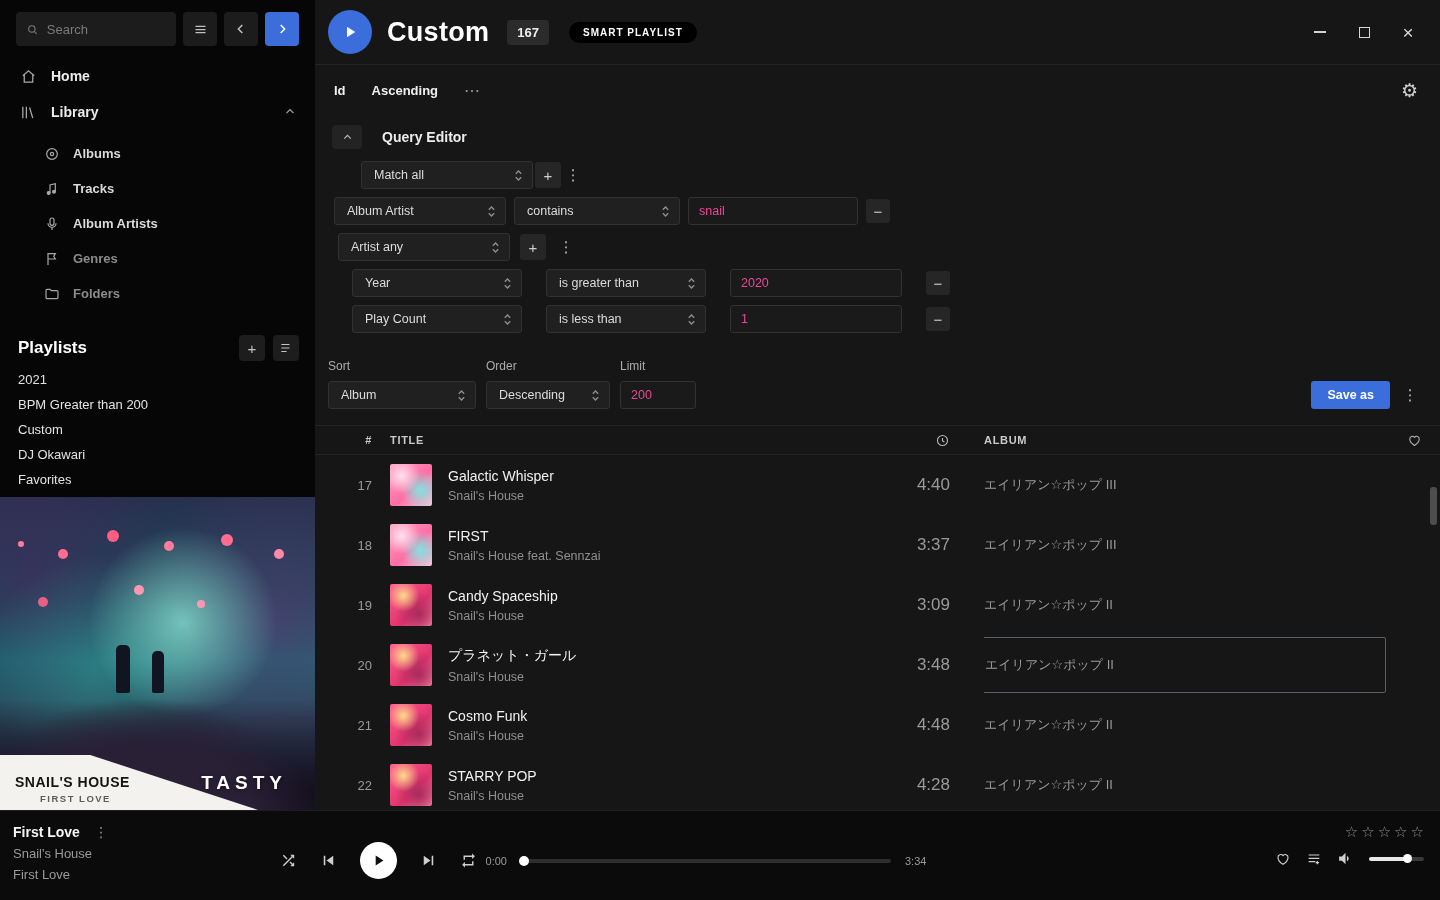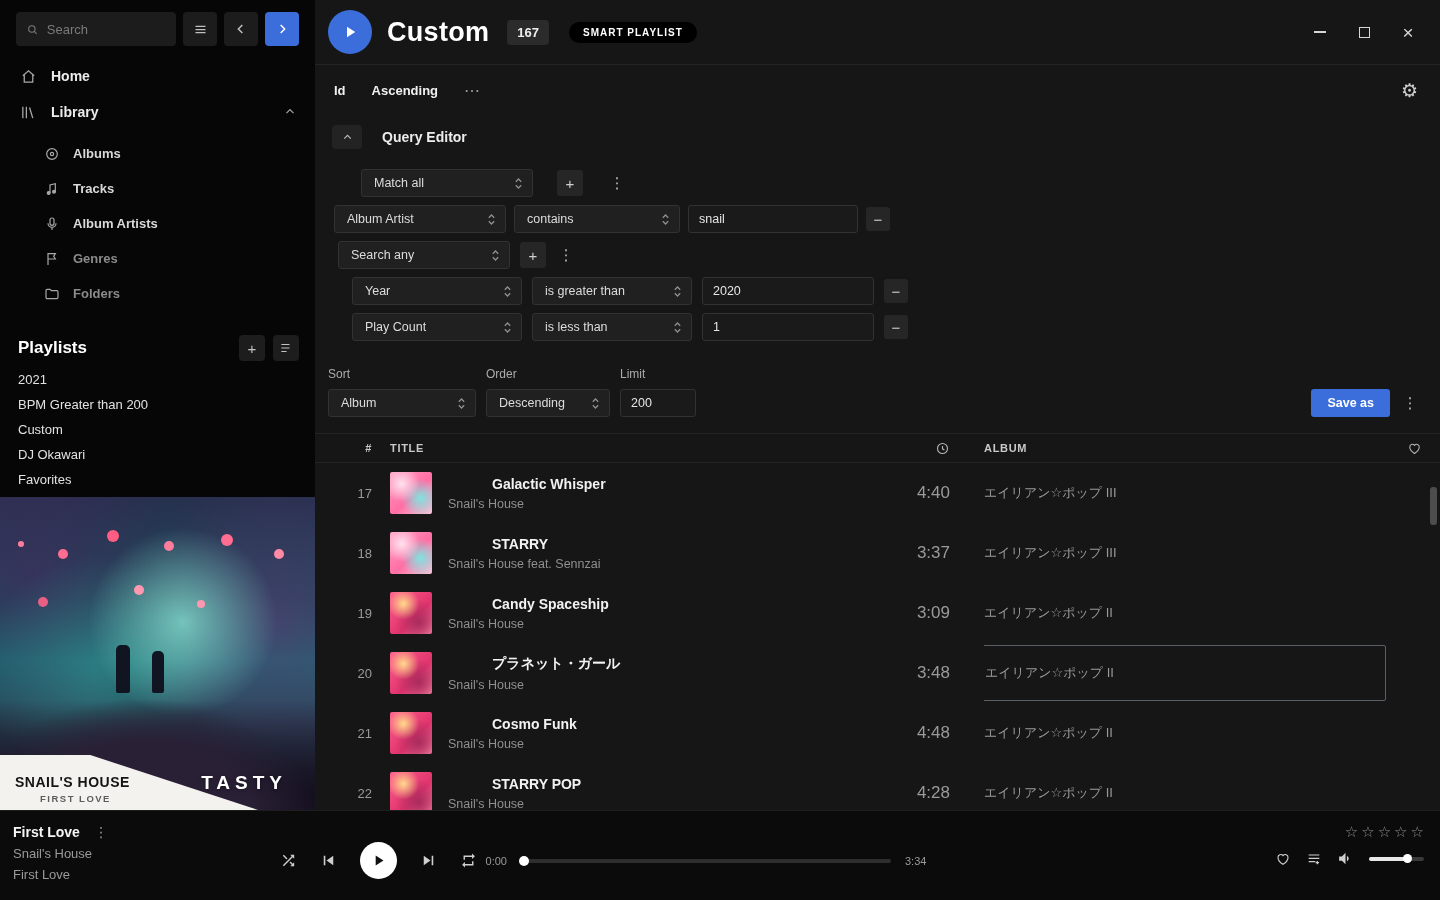--- a/index.html
+++ b/index.html
@@ -65,27 +65,27 @@
   .sort-row { height: 50px; flex: none; display: flex; align-items: center; gap: 26px; padding: 0 22px 0 19px; }
   .sort-row .lbl { font-size: 13px; font-weight: 700; color: #f0f0f0; background: none; border: none; cursor: pointer; font-family: inherit; }
   .sort-row .dots { color: #9a9a9a; font-size: 16px; background: none; border: none; cursor: pointer; }
   .gear { margin-left: auto; background: none; border: none; color: #cfcfcf; font-size: 19px; cursor: pointer; }
 
   .qe-head { height: 36px; flex: none; margin-top: 4px; display: flex; align-items: center; gap: 20px; padding-left: 17px; }
   .collapse-btn { width: 30px; height: 24px; background: #232323; border: none; border-radius: 4px; color: #bbb; display: flex; align-items: center; justify-content: center; cursor: pointer; }
   .qe-title { font-size: 14px; font-weight: 700; color: #ececec; }
 
   .qrow { display: flex; align-items: center; margin-top: 8px; flex: none; }
-  .qrow.g1 { margin-left: 13px; gap: 24px; margin-top: 14px; padding-left: 33px; }
+  .qrow.g1 { margin-left: 13px; gap: 2px; margin-top: 6px; padding-left: 33px; }
   .qrow.r1 { margin-left: 19px; gap: 8px; }
   .qrow.g2 { margin-left: 23px; gap: 10px; }
-  .qrow.deep { margin-left: 37px; gap: 10px; }
+  .qrow.deep { margin-left: 37px; gap: 24px; }
   .sel { height: 28px; background: #202020; border: 1px solid #323232; border-radius: 3px; display: flex; align-items: center; justify-content: space-between; padding: 0 9px 0 12px; font-size: 12.5px; color: #dcdcdc; cursor: pointer; }
   .updown { stroke: #8f8f8f; fill: none; stroke-width: 1.5; flex: none; }
-  .tin { height: 28px; background: #1a1a1a; border: 1px solid #323232; border-radius: 3px; color: #e5e5e5; padding: 0 10px; font-size: 12.5px; font-family: inherit; outline: none; }
+  .tin { height: 28px; background: #1a1a1a; border: 1px solid #323232; border-radius: 3px; color: #ec4899; padding: 0 10px; font-size: 12.5px; font-family: inherit; outline: none; }
   .sq { width: 26px; height: 26px; background: #262626; border: none; border-radius: 3px; color: #cfcfcf; font-size: 15px; display: flex; align-items: center; justify-content: center; cursor: pointer; flex: none; }
   .sq.small { width: 24px; height: 24px; }
   .keb { width: 20px; background: none; border: none; color: #bdbdbd; font-size: 15px; cursor: pointer; }
 
   .w172 { width: 172px; } .w166 { width: 166px; } .w170 { width: 170px; } .w160 { width: 160px; }
   .w148 { width: 148px; } .w124 { width: 124px; } .w76 { width: 76px; }
 
   .solbl-row { display: flex; gap: 10px; margin: 26px 0 0 13px; flex: none; }
   .solbl-row .lab { font-size: 12px; color: #ababab; }
   .soctl-row { display: flex; gap: 10px; margin: 8px 20px 0 13px; align-items: center; flex: none; }
@@ -98,21 +98,21 @@
   .c-dur { width: 70px; flex: none; display: flex; justify-content: flex-end; align-items: center; }
   .c-album { width: 410px; margin-left: 34px; flex: none; cursor: pointer; }
   .c-heart { width: 28px; flex: none; display: flex; justify-content: flex-end; }
   .rows { flex: 1; overflow: hidden; }
   .trow { height: 60px; display: flex; align-items: center; padding: 0 18px 0 20px; cursor: pointer; }
   .r-num { width: 37px; text-align: right; flex: none; font-size: 13px; color: #9a9a9a; }
   .thumb { width: 42px; height: 42px; margin-left: 18px; border-radius: 2px; flex: none; }
   .thumb.a { background: radial-gradient(circle at 28% 28%, #ffe2ee 0%, rgba(255,226,238,0) 42%), radial-gradient(circle at 72% 62%, #7fe3e0 0%, rgba(127,227,224,0) 48%), linear-gradient(135deg, #ff9cc0 0%, #ff6fa5 55%, #ffc4d8 100%); }
   .thumb.b { background: radial-gradient(circle at 32% 28%, #ffd98a 0%, rgba(255,217,138,0) 38%), radial-gradient(circle at 68% 72%, #a92b5b 0%, rgba(169,43,91,0) 55%), linear-gradient(135deg, #ff5f8e 0%, #e0336d 60%, #ff8fae 100%); }
   .r-titles { flex: 1; margin-left: 16px; min-width: 0; }
-  .r-title { font-size: 14px; font-weight: 700; color: #f2f2f2; white-space: nowrap; overflow: hidden; text-overflow: ellipsis; margin-left: 44px; }
+  .r-title { font-size: 14px; font-weight: 400; color: #f2f2f2; white-space: nowrap; overflow: hidden; text-overflow: ellipsis; }
   .r-artist { font-size: 12.5px; color: #8f8f8f; margin-top: 5px; white-space: nowrap; overflow: hidden; text-overflow: ellipsis; }
   .r-dur { width: 70px; flex: none; text-align: right; font-size: 17px; color: #9a9a9a; }
   .r-album { width: 410px; margin-left: 34px; flex: none; font-size: 13px; color: #9a9a9a; white-space: nowrap; overflow: hidden; }
   .focus-ring { border: 1px solid #5a6068; border-radius: 2px; height: 56px; display: flex; align-items: center; padding: 0 14px; margin-left: -14px; width: 416px; }
   .r-heart { width: 28px; flex: none; }
   .m-scrollbar { position: absolute; right: 3px; top: 487px; width: 7px; height: 38px; border-radius: 3px; background: #4d4d4d; cursor: pointer; }
 
   
   .player { grid-column: 1 / 3; background: #0b0b0b; border-top: 1px solid #1e1e1e; display: flex; }
   .p-left { width: 280px; flex: none; padding: 13px 0 0 13px; }
@@ -348,21 +348,21 @@
           </svg>
       </div>
       <input class="tin w170" type="text" value="snail" style="">
       <button class="sq small">
           <span>−</span>
         </button>
     </div>
 
     <div class="qrow g2">
       <div class="sel w172">
-        <span>Search any</span>
+        <span>Artist any</span>
         <svg class="updown" width="9" height="15" viewBox="0 0 10 16">
             <path d="M2 6l3-3 3 3M2 10l3 3 3-3"></path>
           </svg>
       </div>
       <button class="sq">
           <span>+</span>
         </button>
       <button class="keb"><span>⋮</span></button>
     </div>
 
@@ -453,21 +453,21 @@
           <div class="r-artist">Snail's House</div>
         </div>
         <div class="r-dur">4:40</div>
         <div class="r-album">エイリアン☆ポップ III</div>
         <div class="r-heart"></div>
       </div>
       <div class="trow">
         <div class="r-num">18</div>
         <div class="thumb a"></div>
         <div class="r-titles">
-          <div class="r-title">STARRY</div>
+          <div class="r-title">FIRST</div>
           <div class="r-artist">Snail's House feat. Sennzai</div>
         </div>
         <div class="r-dur">3:37</div>
         <div class="r-album">エイリアン☆ポップ III</div>
         <div class="r-heart"></div>
       </div>
       <div class="trow">
         <div class="r-num">19</div>
         <div class="thumb b"></div>
         <div class="r-titles">

